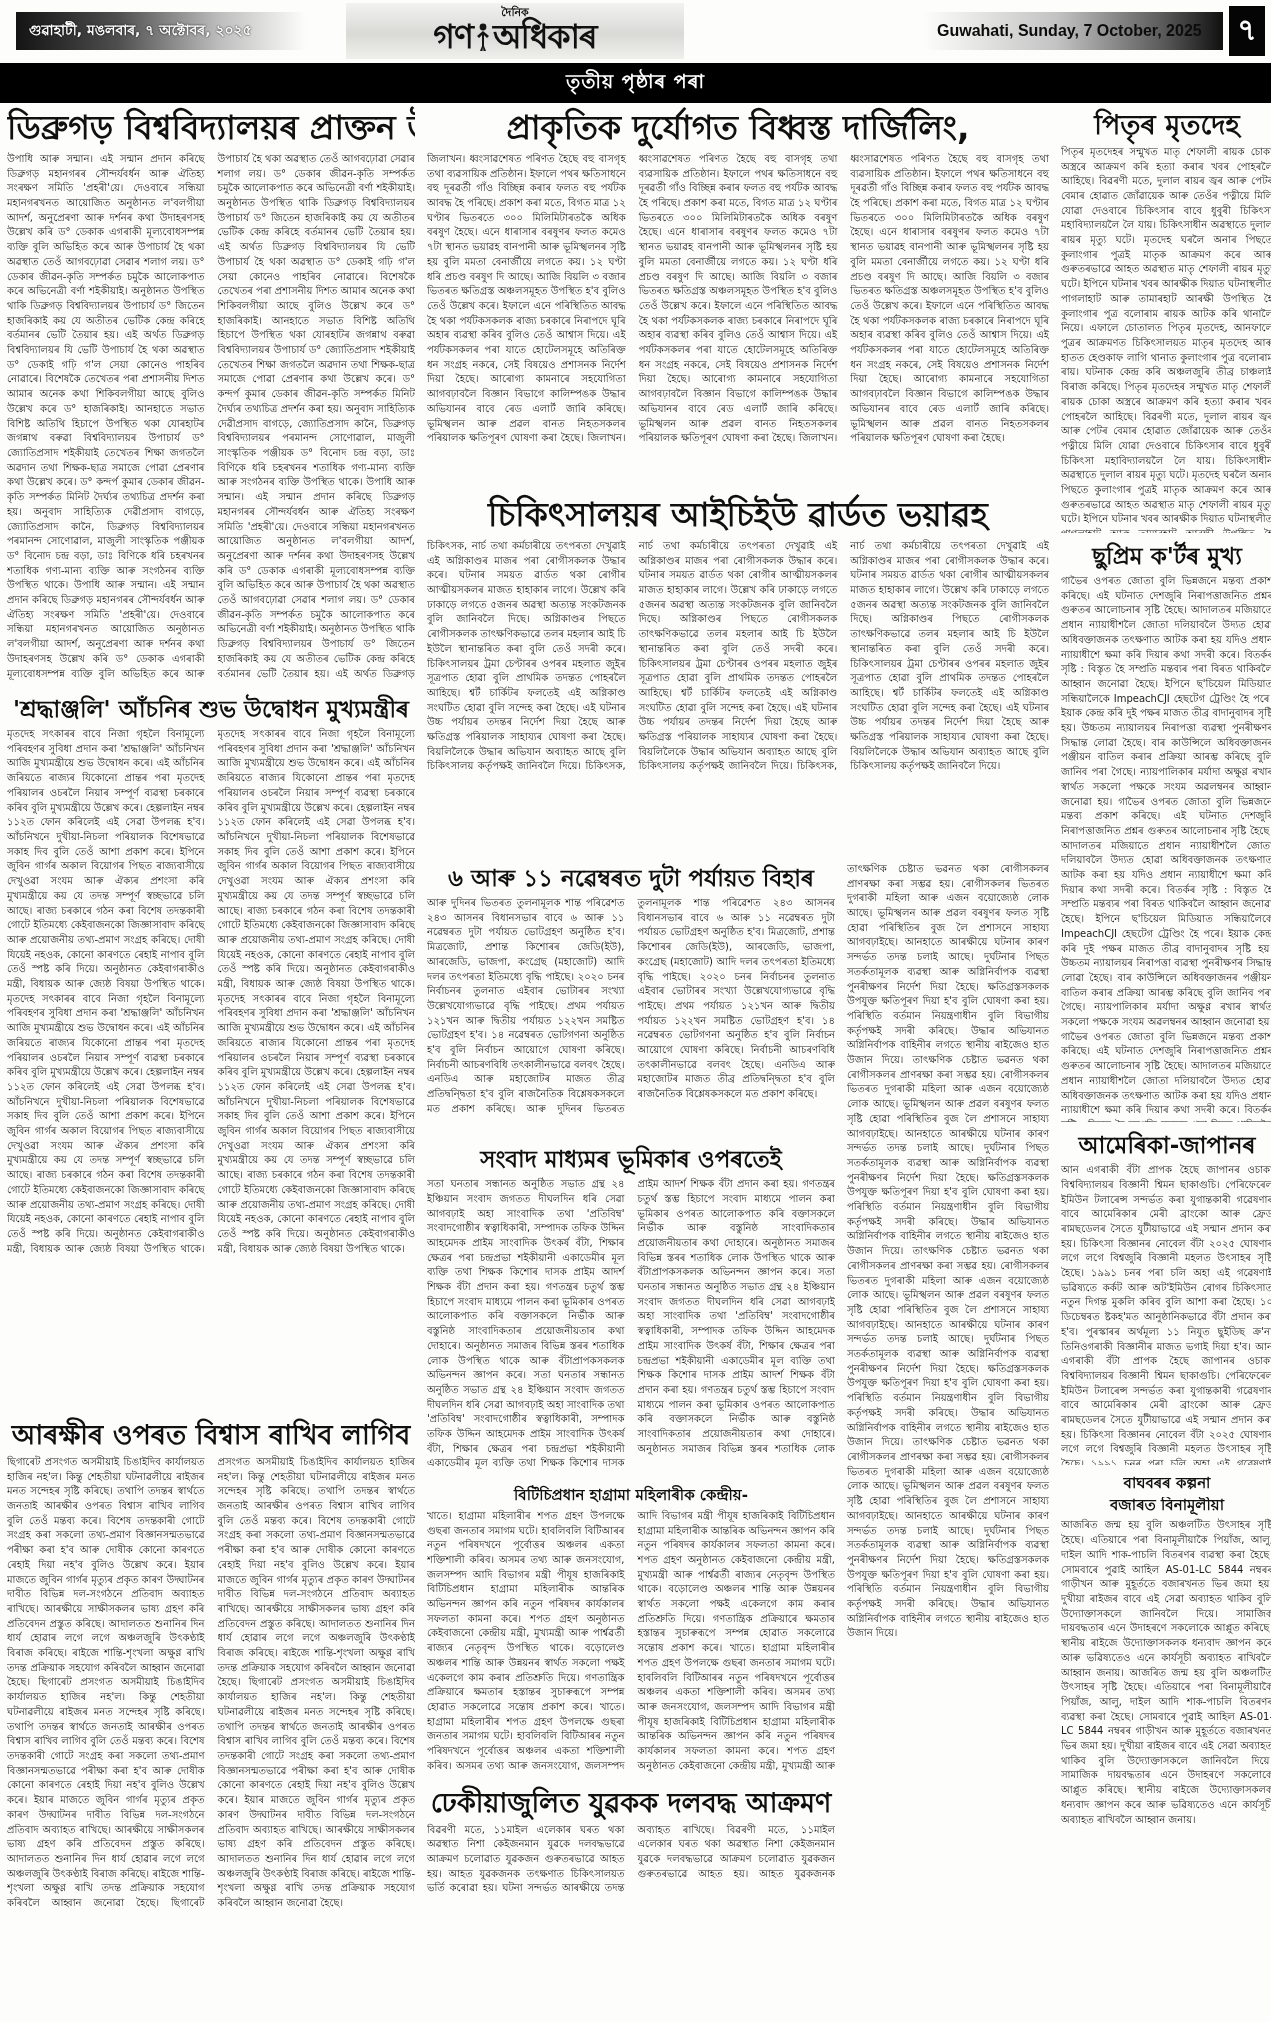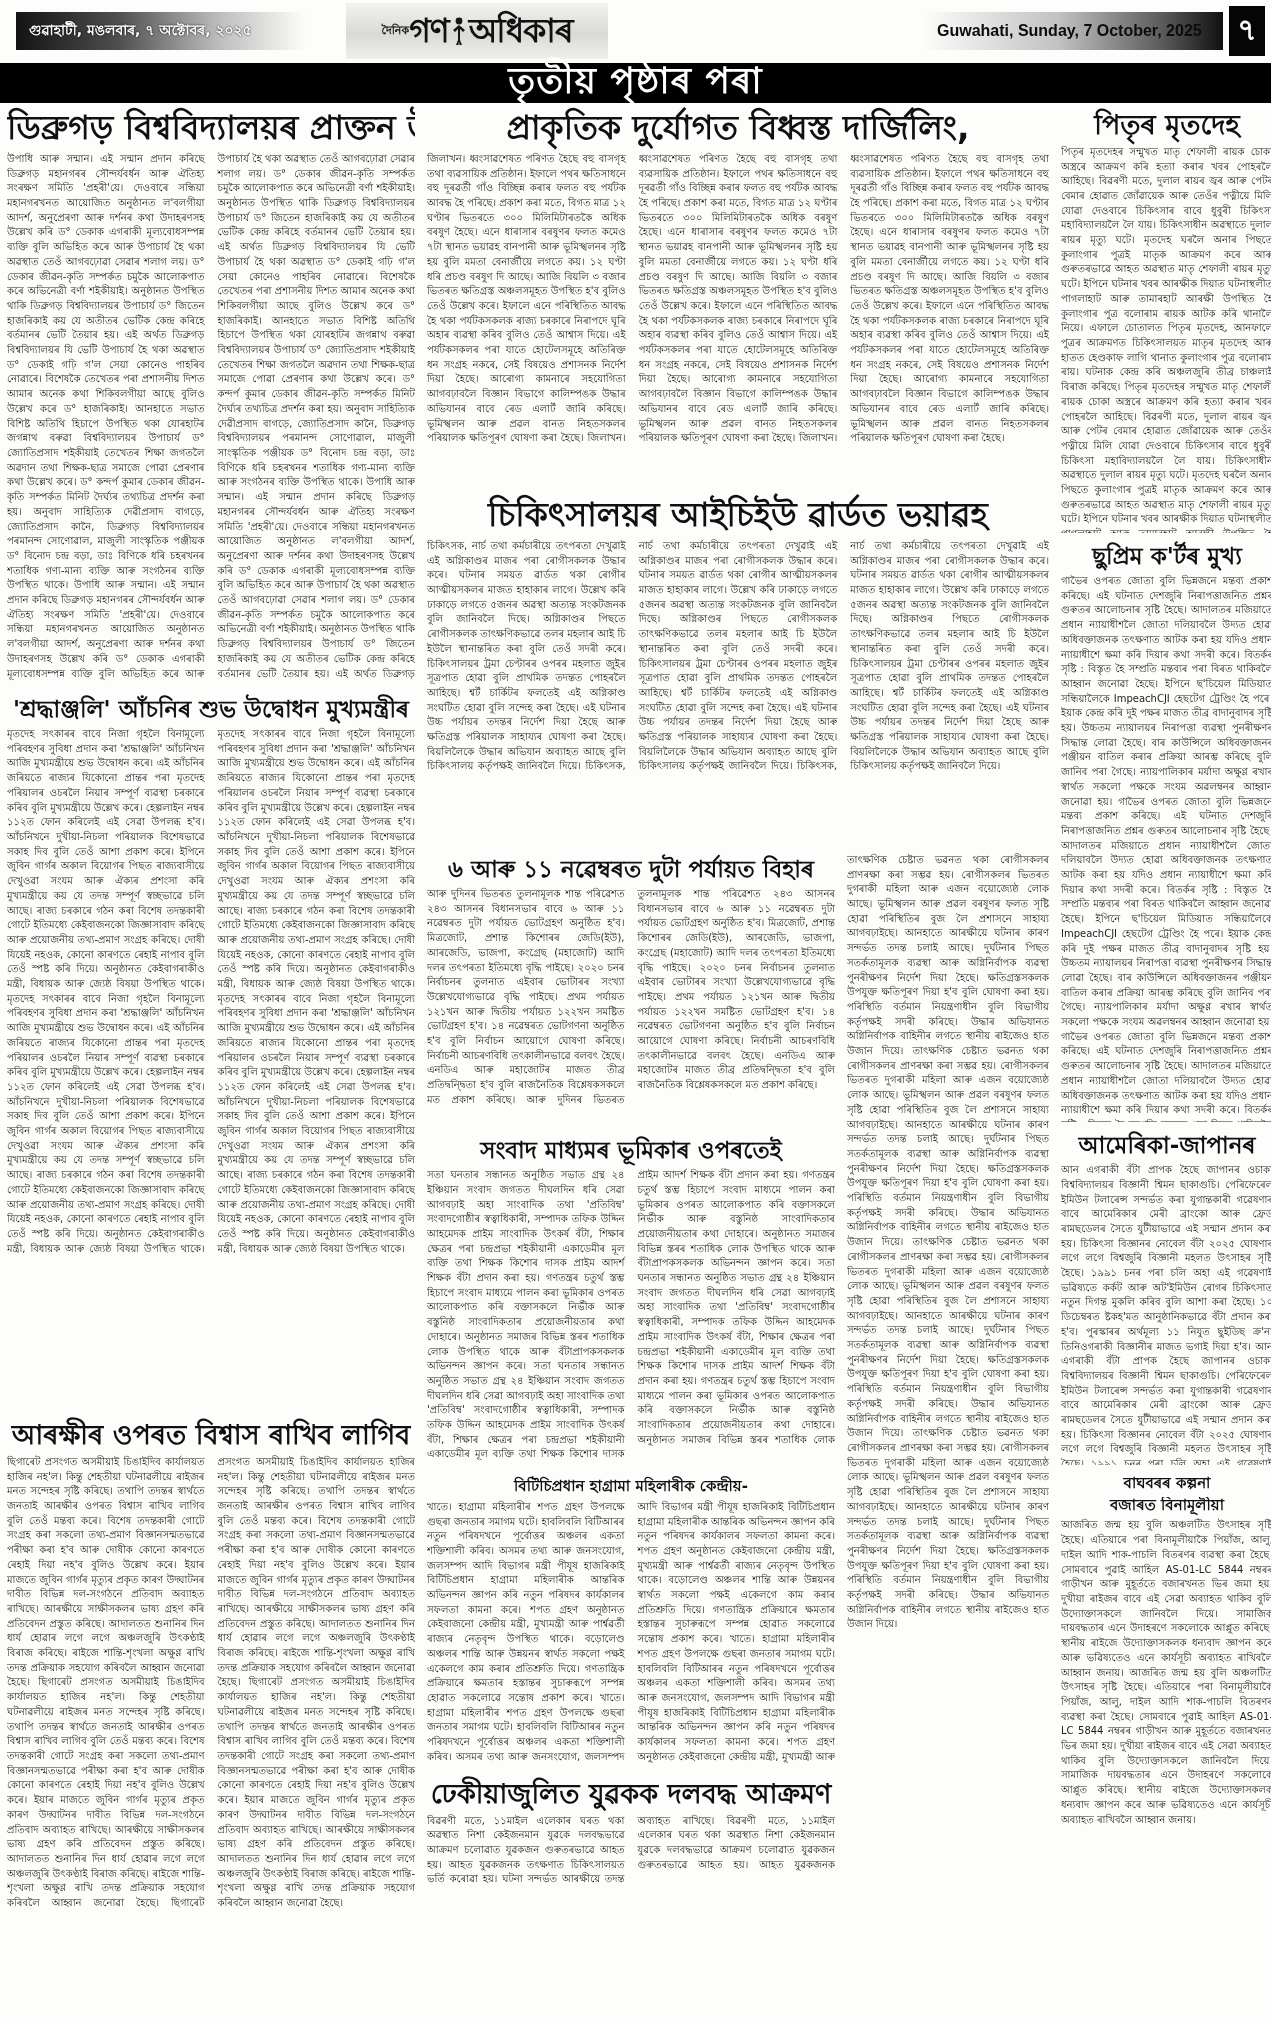--- a/index.html
+++ b/index.html
@@ -26,32 +26,32 @@
     width:300px; margin-left:auto; padding-left:14px;
     background:linear-gradient(90deg,#fdfdfb 0%,#c2c2c2 45%,#5a5a5a 80%,#101010 100%);
     color:#0c0c0c; font-family:"Liberation Sans", sans-serif; font-size:16px;
   }
   .page-number-badge {
     width:36px; height:50px; margin-left:6px; background:#050505; color:#ffffff;
     display:flex; align-items:center; justify-content:center;
     font-size:30px; font-weight:bold;
   }
   .masthead {
-    width:262px; height:56px; margin-left:40px;
+    width:338px; height:56px; margin-left:40px;
     background:linear-gradient(180deg,#f2f2f0 0%,#d9d9d6 55%,#efefec 100%);
-    display:flex; flex-direction:row; align-items:center; justify-content:center;
+    display:flex; flex-direction:column; align-items:center; justify-content:center;
   }
   .masthead-tagline { font-size:11px; font-weight:bold; line-height:12px; }
   .masthead-title { display:flex; align-items:center; font-size:33px; font-weight:bold; line-height:36px; letter-spacing:-1px; }
   .masthead-logo { width:20px; height:30px; display:inline-flex; }
   
   .section-banner {
     margin-top:5px; height:40px; background:#000000; color:#ffffff;
     display:flex; align-items:center; justify-content:center;
-    font-size:36px; font-weight:bold; letter-spacing:1px;
+    font-size:19px; font-weight:bold; letter-spacing:1px;
   }
   
   .content {
     display:flex; gap:12px; padding:3px 7px 6px 7px; height:1916px; overflow:hidden;
   }
   .col-group { overflow:hidden; }
   .group-left   { width:408px; flex:0 0 auto; }
   .group-center { width:622px; flex:0 0 auto; }
   .group-right  { width:212px; flex:0 0 auto; }
 
@@ -66,21 +66,21 @@
   .h-sm { font-size:15px; }
 
   .body-text {
     font-size:10px; line-height:14.7px; text-align:justify;
     overflow:hidden; color:#1b1b1b;
   }
   .cols-2 { column-count:2; column-gap:13px; }
   .cols-3 { column-count:3; column-gap:13px; }
   .mt { margin-top:7px; }
 
-  .center-bottom { display:flex; gap:12px; margin-top:16px; height:1142px; }
+  .center-bottom { display:flex; gap:12px; margin-top:25px; height:1142px; }
   .center-bottom-left { width:408px; flex:0 0 auto; }
   .center-cont-col { width:202px; flex:0 0 auto; height:100%; }
 </style>
 </head>
 <body>
 
 <div class="page">
 
   <header class="header-row">
     <div class="date-box left">

